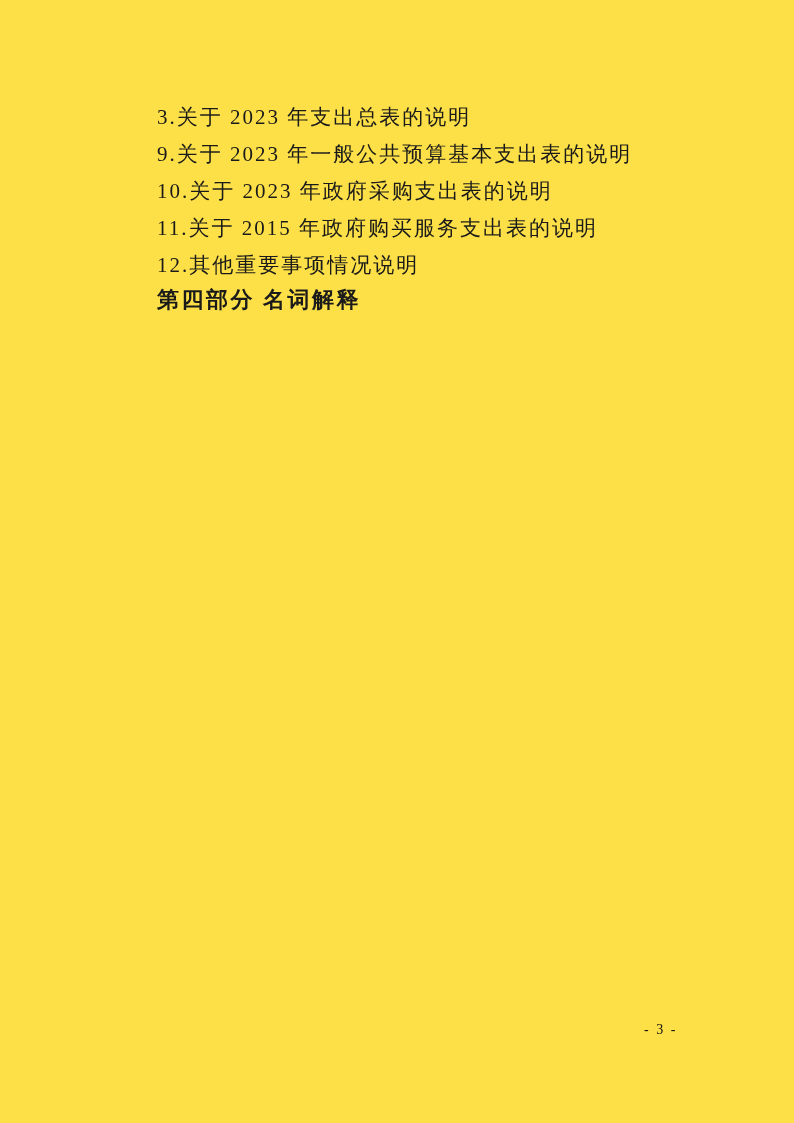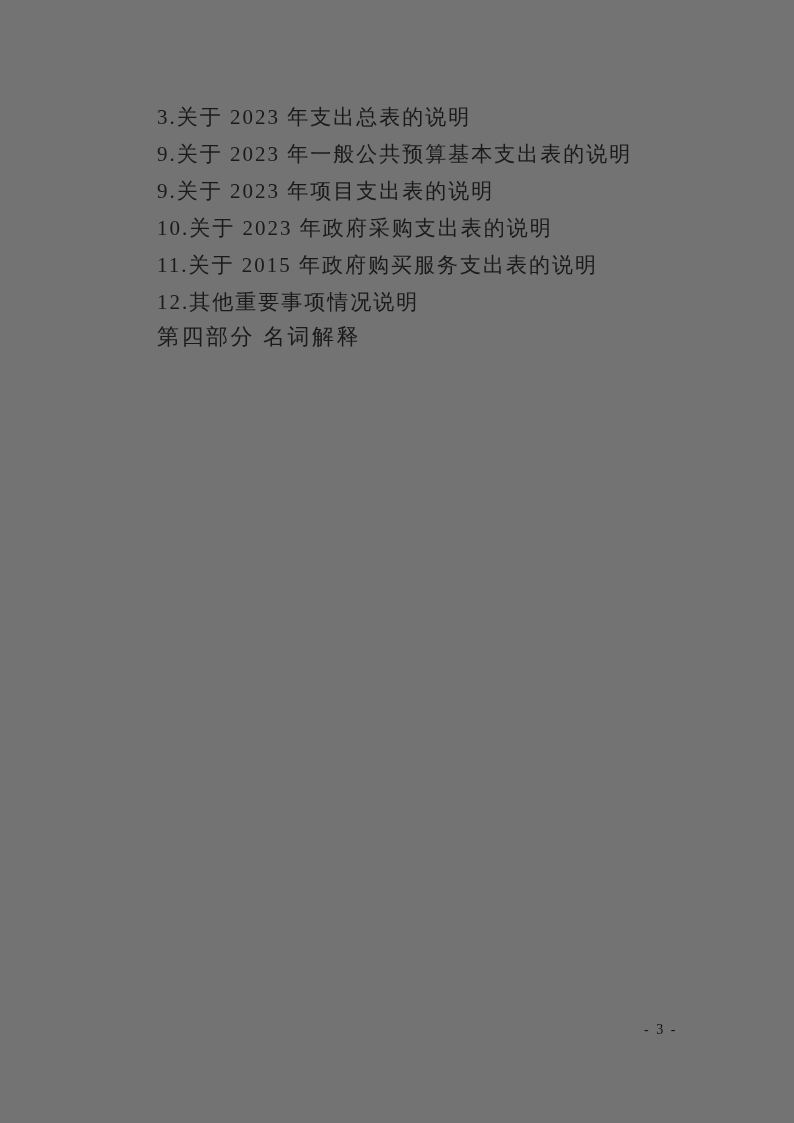--- a/index.html
+++ b/index.html
@@ -11,58 +11,57 @@
     width: 794px;
     height: 1123px;
     position: relative;
     overflow: hidden;
     font-family: "Liberation Serif", "DejaVu Serif", serif;
     color: #1a1a1a;
   }
   .page {
     position: absolute;
     inset: 0;
-    background: #737373;
+    background: #fde047;
   }
   .toc {
     position: absolute;
     left: 157px;
     top: 99px;
     right: 120px;
   }
   .toc-item {
     font-size: 21px;
     line-height: 37px;
     letter-spacing: 2px;
     white-space: pre;
   }
   .section-heading {
     font-size: 22px;
     line-height: 37px;
-    font-weight: normal;
+    font-weight: bold;
     letter-spacing: 2.5px;
     margin-top: -3px;
     white-space: pre;
   }
   .page-number {
     position: absolute;
     top: 1022px;
     left: 644px;
     font-size: 14px;
     letter-spacing: 2px;
     color: #111111;
   }
 </style>
 </head>
 <body>
 
 <div class="page">
   <div class="toc">
     <div class="toc-item">3.关于 2023 年支出总表的说明</div>
     <div class="toc-item">9.关于 2023 年一般公共预算基本支出表的说明</div>
-    <div class="toc-item">9.关于 2023 年项目支出表的说明</div>
     <div class="toc-item">10.关于 2023 年政府采购支出表的说明</div>
     <div class="toc-item">11.关于 2015 年政府购买服务支出表的说明</div>
     <div class="toc-item">12.其他重要事项情况说明</div>
     <div class="section-heading">第四部分 名词解释</div>
   </div>
   <div class="page-number">- 3 -</div>
 </div>
 
 </body></html>

